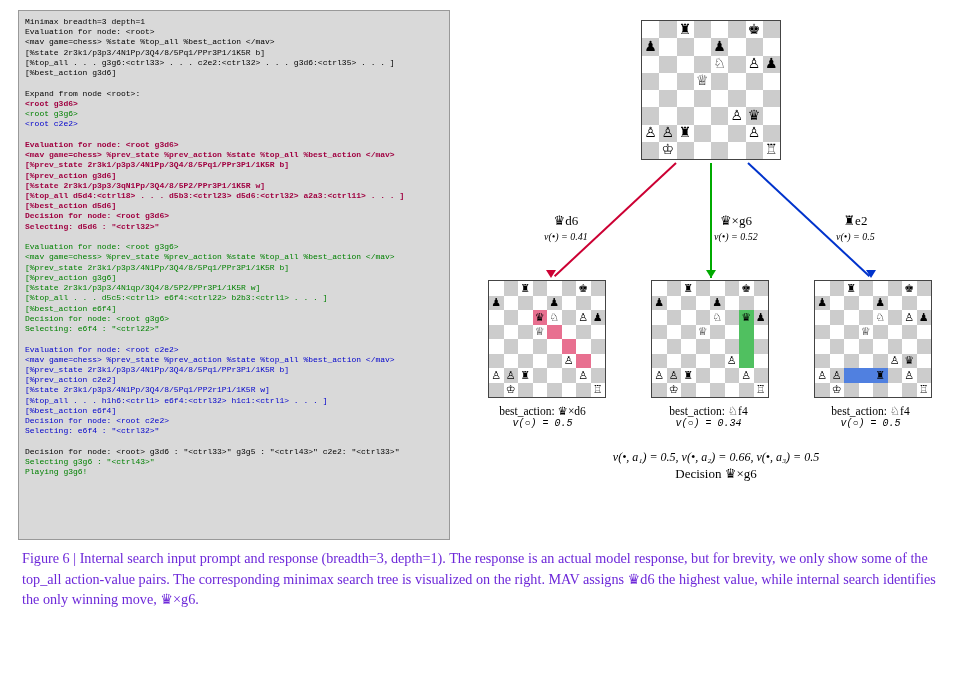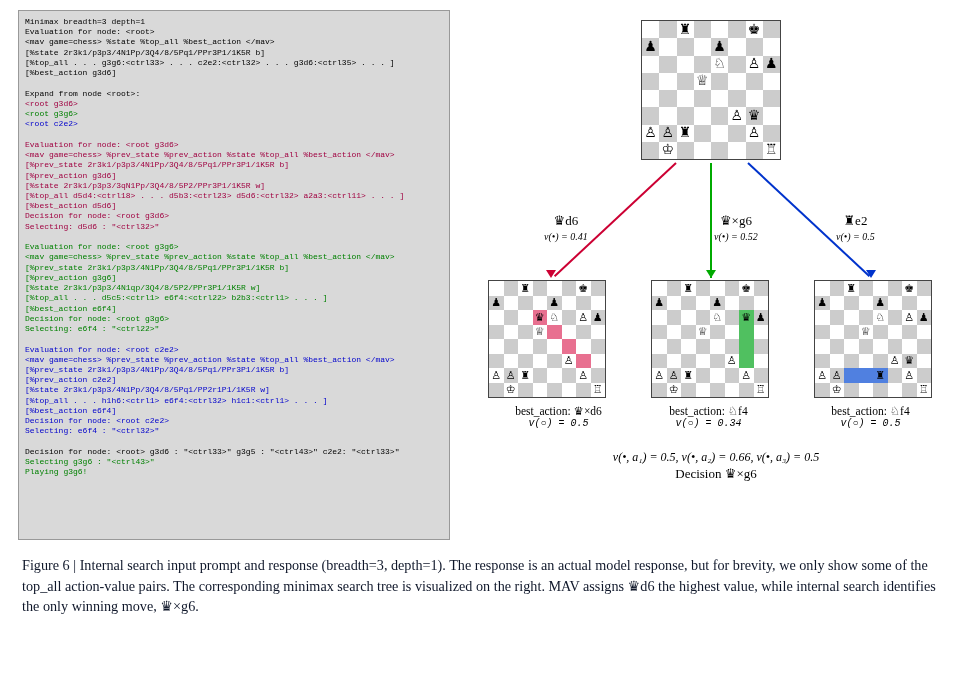--- a/index.html
+++ b/index.html
@@ -25,21 +25,21 @@
       border: 1px solid #999;
       padding: 6px 6px;
       font-family: 'Courier New', monospace;
       font-size: 8px;
       line-height: 1.28;
       color: #000;
       white-space: pre;
       overflow: hidden;
     }
     .code-panel .black { color: #000; }
-    .code-panel .darkred { color: #a00040; }
+    .code-panel .darkred { color: #a00040; font-weight: bold; }
     .code-panel .green { color: #008000; }
     .code-panel .blue { color: #0000cc; }
     .tree-panel {
       flex: 1;
       position: relative;
       height: 530px;
     }
     .board {
       position: absolute;
       border: 1px solid #444;
@@ -95,40 +95,40 @@
     }
     .edge-label .move { font-size: 13px; margin-top: 23px; }
     .edge-label .val { font-style: italic; font-size: 10px; }
     .child-label {
       position: absolute;
       top: 394px;
       width: 145px;
       text-align: center;
       font-size: 11px;
     }
-    .cl1 { left: 20px; text-align: center; }
+    .cl1 { left: 4px; text-align: center; }
     .cl2 { left: 170px; }
     .cl3 { left: 332px; }
     .child-label .best-line { font-size: 11.5px; }
     .child-label .val { font-style: italic; font-size: 10px; font-family: Liberation Mono, monospace; }
     .bottom-summary {
       position: absolute;
       top: 440px;
       left: 50px;
       width: 400px;
       text-align: center;
       font-size: 12px;
     }
     .bottom-summary .v-line { font-style: italic; margin-bottom: 1px; }
     .bottom-summary .sel { font-size: 13px; }
     .caption {
-      margin-top: 15px;
+      margin-top: 8px;
       font-size: 14.2px;
       line-height: 1.45;
-      color: #0f172a;
+      color: #6d28d9;
       padding: 0 4px;
     }
     .caption .fignum { }
   </style>
 </head>
 <body>
 
 <div class="container">
   <div class="top-row">
 

